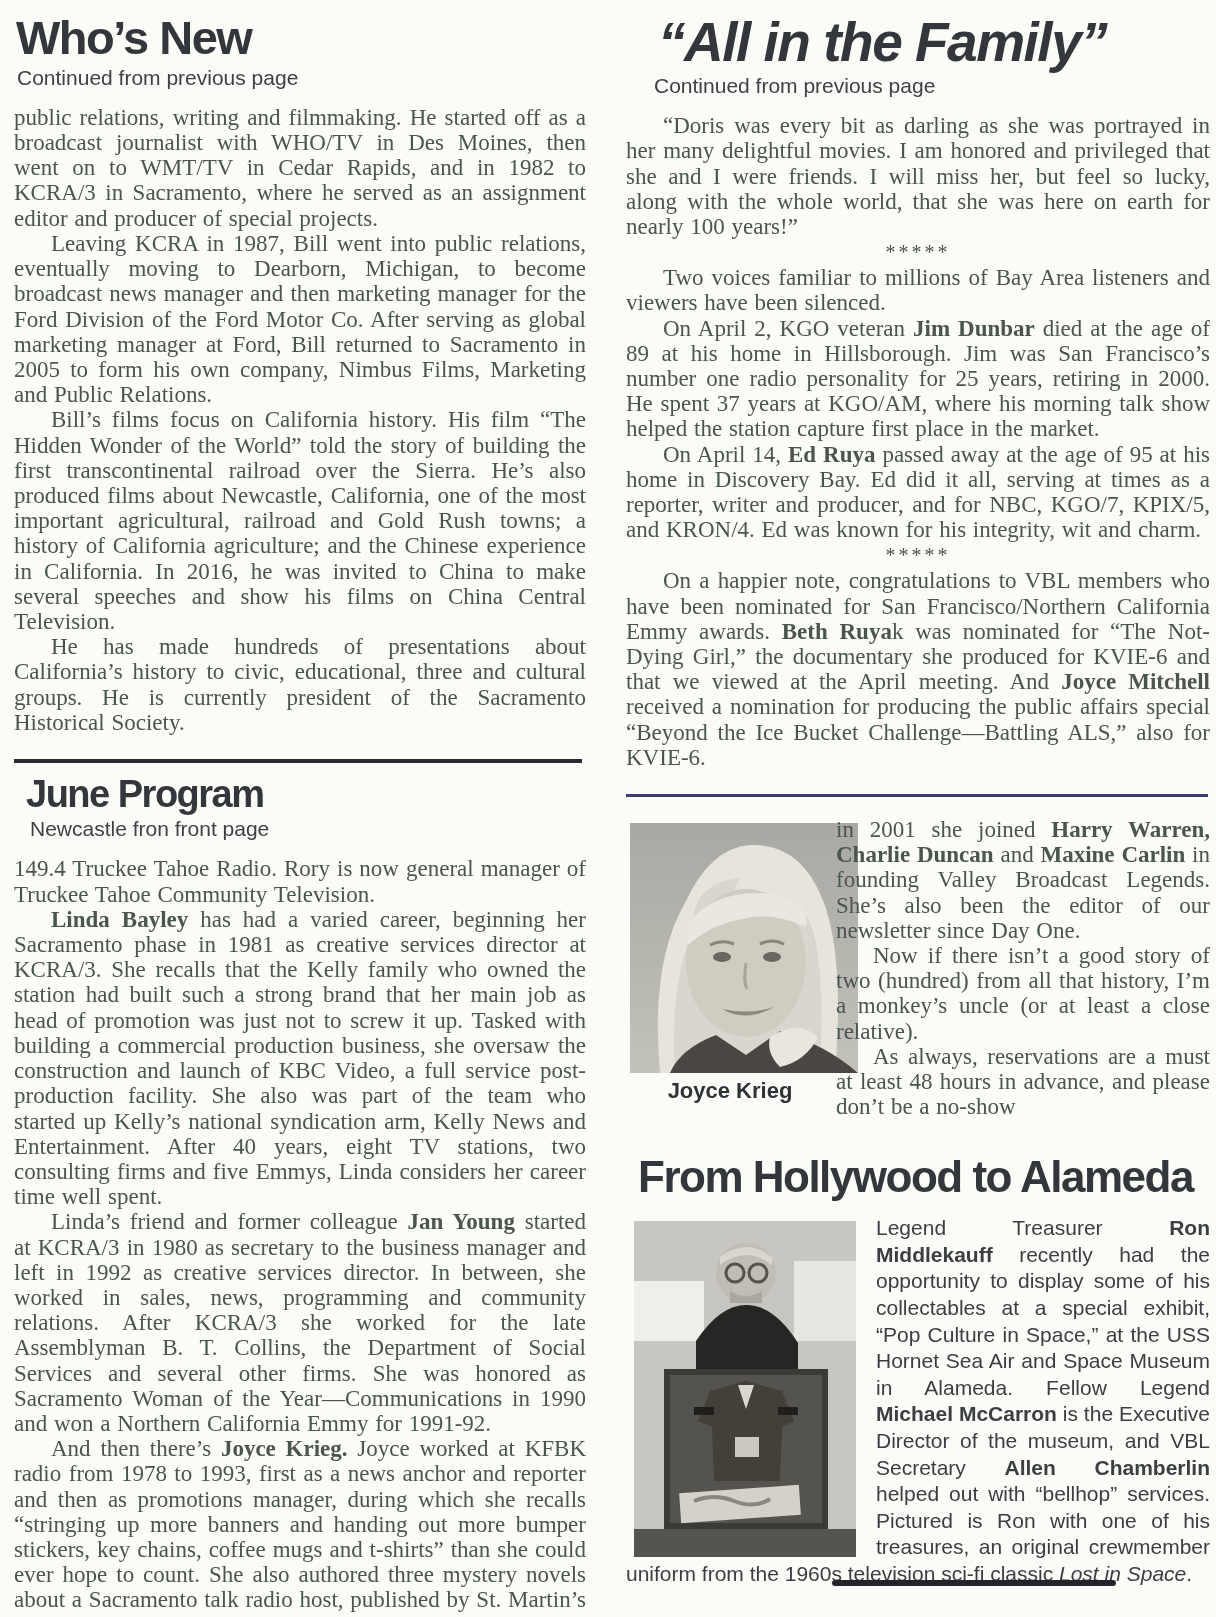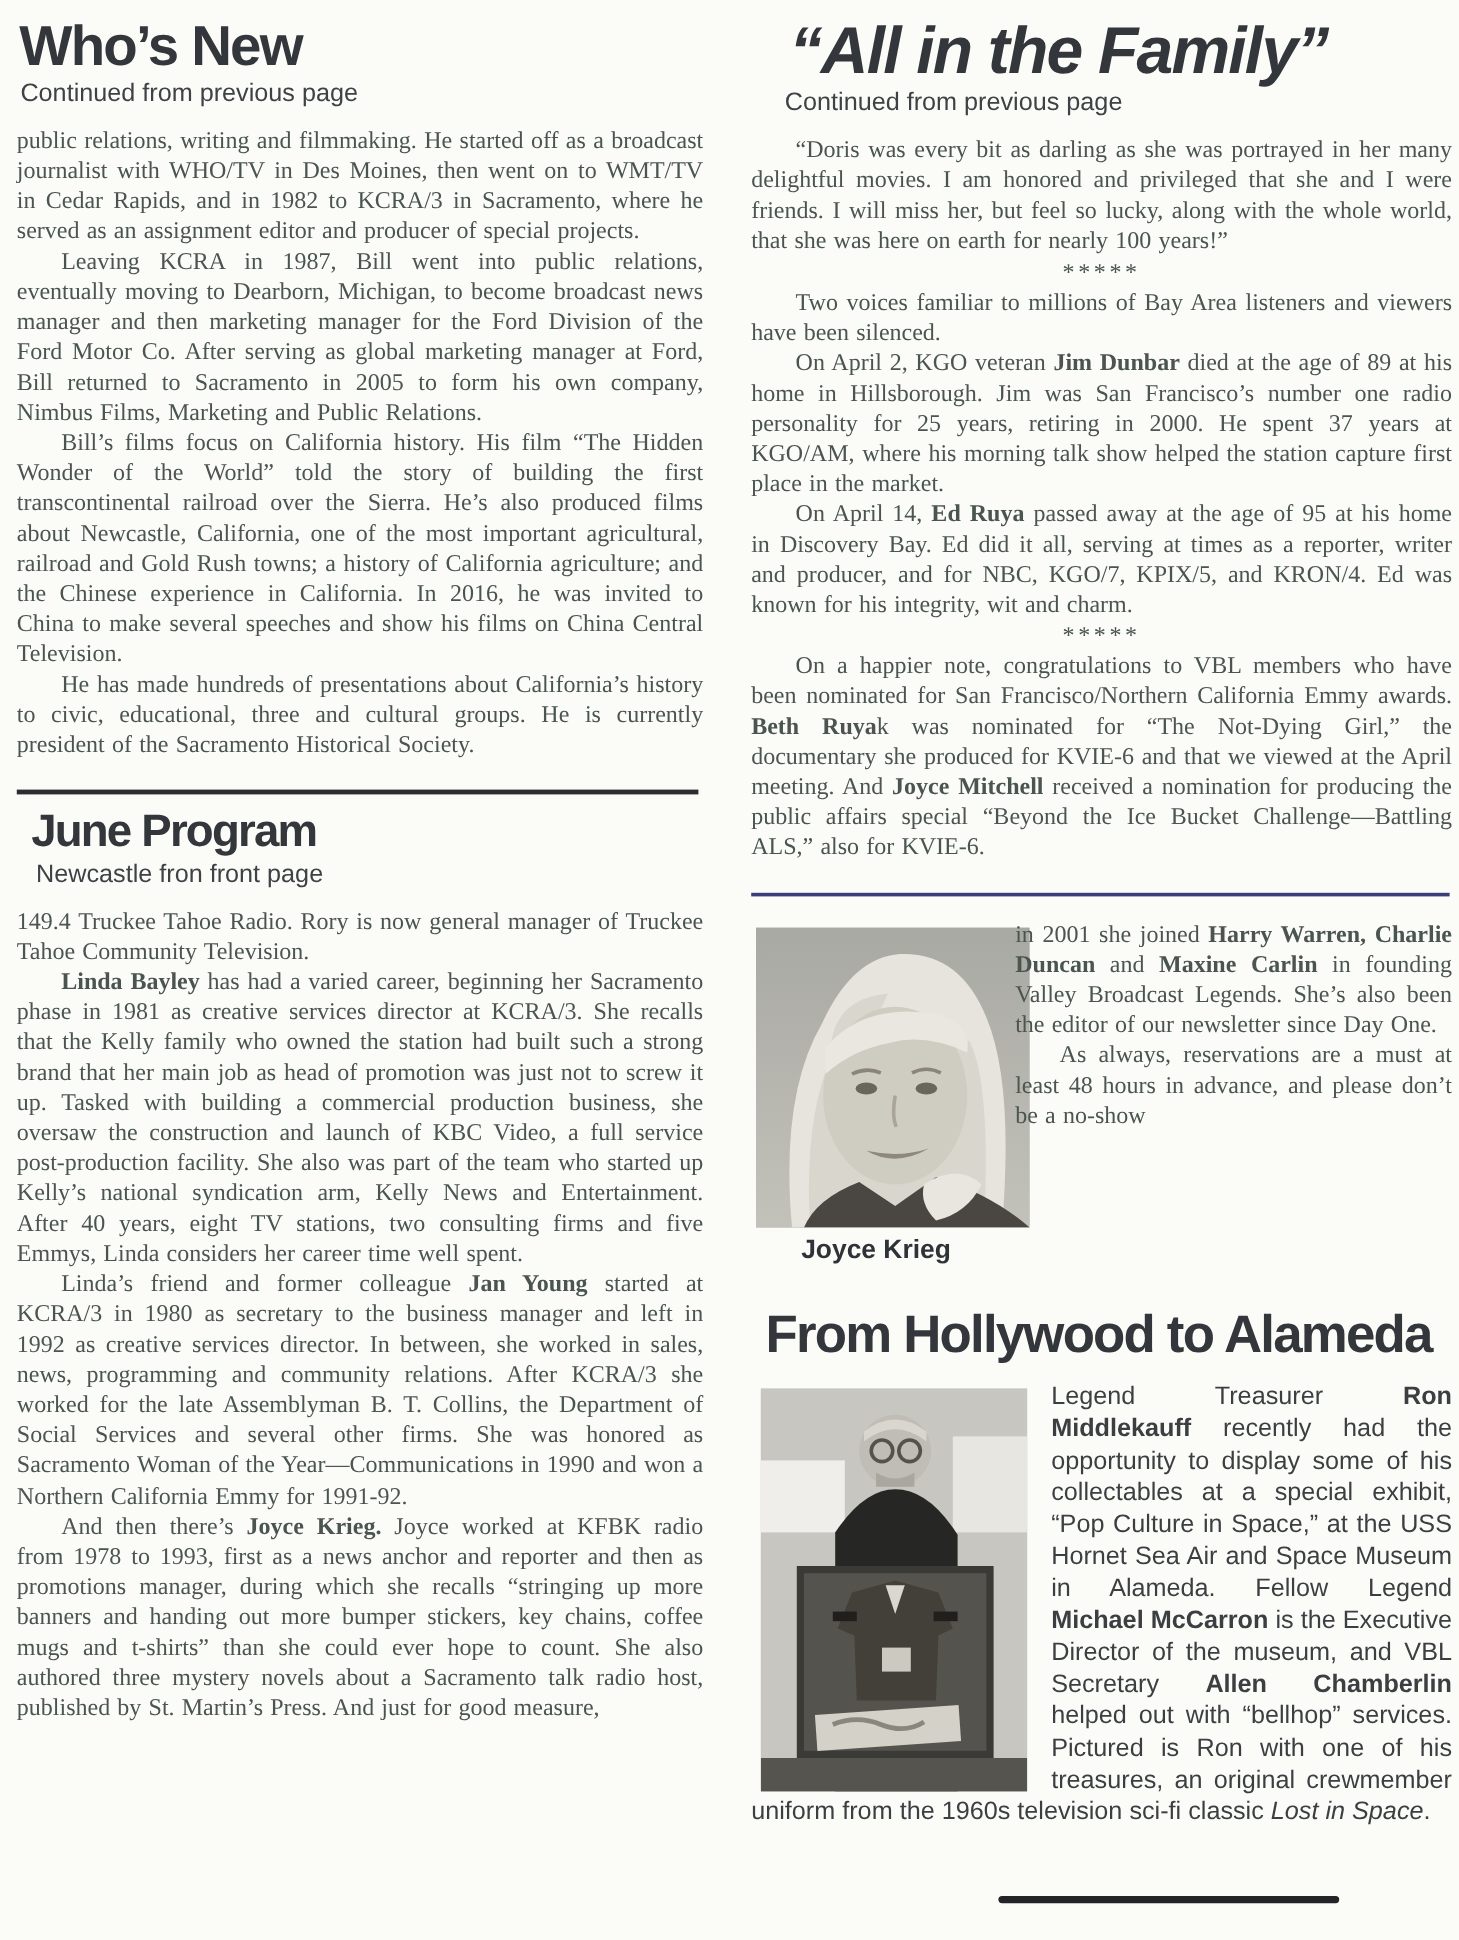--- a/index.html
+++ b/index.html
@@ -31,21 +31,21 @@
   .hw-title{font-size:44px;margin-left:12px;margin-bottom:16px;}
   .continued{
     font-family:"Liberation Sans", sans-serif;
     font-size:21px;
     color:var(--subhead,#3e4246);
     margin:3px 0 15px 3px;
   }
   .continued.r{margin-left:28px;}
   .continued.jp{margin-left:16px;}
   p.body{
-    font-size:20px;
+    font-size:23px;
     line-height:25.2px;
     text-align:justify;
     margin:0;
     word-spacing:1px;
   }
   p.ind{text-indent:37px;}
   p.sep{
     text-align:center;
     font-size:20px;
     letter-spacing:3px;
@@ -59,21 +59,21 @@
   }
   .rule-navy{
     border:none;
     border-top:3.5px solid var(--rule-navy,#3a3e78);
     margin:24px 2px 20px 0;
   }
   figure{margin:0;}
   .joyce-fig{
     float:left;
     width:200px;
-    margin:6px 16px 2px 4px;
+    margin:6px 6px 2px 4px;
   }
   .joyce-fig svg{display:block;width:228px;height:250px;background:#b9b9b4;}
   figcaption{
     font-family:"Liberation Sans", sans-serif;
     font-weight:700;
     font-size:22px;
     text-align:center;
     color:#2f3338;
     margin-top:5px;
   }
@@ -165,20 +165,21 @@
           <path d="M80 122 Q92 116 104 121" stroke="#8a847a" stroke-width="3" fill="none"></path>
           <path d="M130 121 Q142 115 154 121" stroke="#8a847a" stroke-width="3" fill="none"></path>
           <path d="M116 140 Q113 158 117 166" stroke="#aaa49a" stroke-width="3" fill="none"></path>
           <path d="M92 186 Q116 200 144 184 Q120 192 92 186 Z" fill="#8e887e"></path>
           <path d="M0 250 L40 250 Q50 226 86 212 L116 232 L150 208 Q196 222 228 250 Z" fill="#4a4742"></path>
           <path d="M140 214 Q168 196 188 214 Q176 238 150 244 Q136 230 140 214 Z" fill="#e8e6de"></path>
         </svg>
         <figcaption>Joyce Krieg</figcaption>
       </figure>
       <p class="body">in 2001 she joined <b>Harry Warren, Charlie Duncan</b> and <b>Maxine Carlin</b> in founding Valley Broadcast Legends. She’s also been the editor of our newsletter since Day One.</p>
+      <p class="body ind">Now if there isn’t a good story of two (hundred) from all that history, I’m a monkey’s uncle (or at least a close relative).</p>
       <p class="body ind">As always, reservations are a must at least 48 hours in advance, and please don’t be a no-show</p>
     </div>
 
     <div class="hollywood clearfix">
       <h1 class="hw-title">From Hollywood to Alameda</h1>
       <figure class="ron-fig">
         <svg viewBox="0 0 222 336" aria-hidden="true">
           <rect width="222" height="336" fill="#c7c6c1"></rect>
           <rect x="0" y="60" width="70" height="60" fill="#efeeea"></rect>
           <rect x="160" y="40" width="62" height="80" fill="#e7e6e1"></rect>

